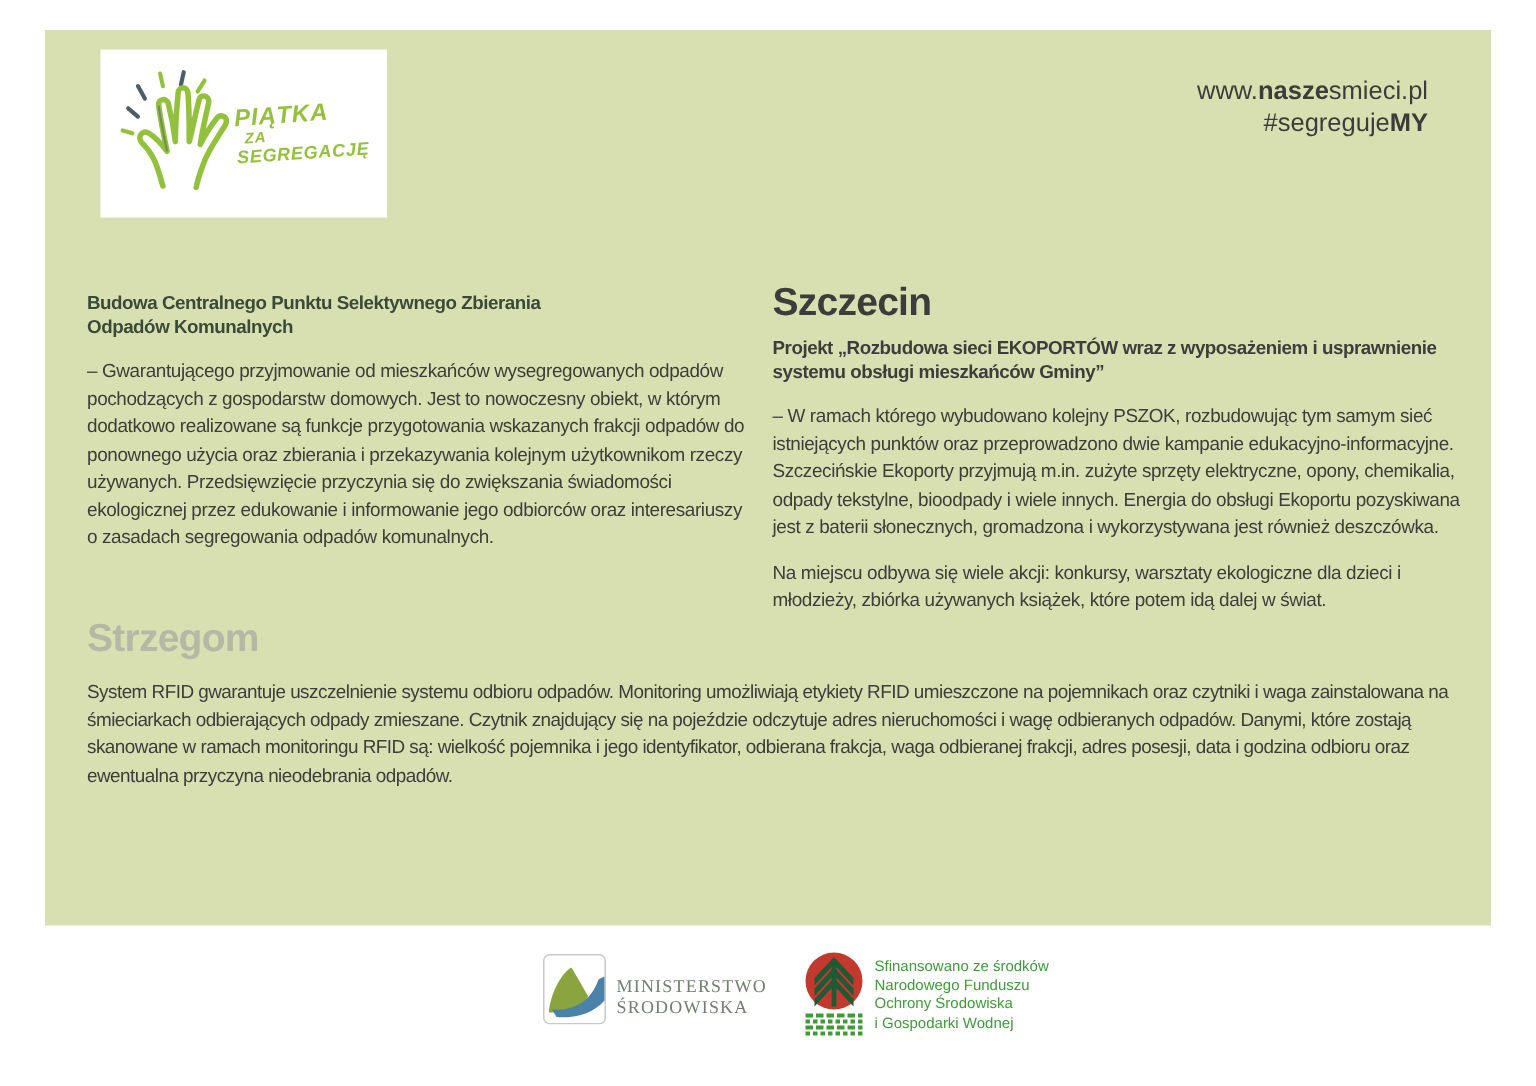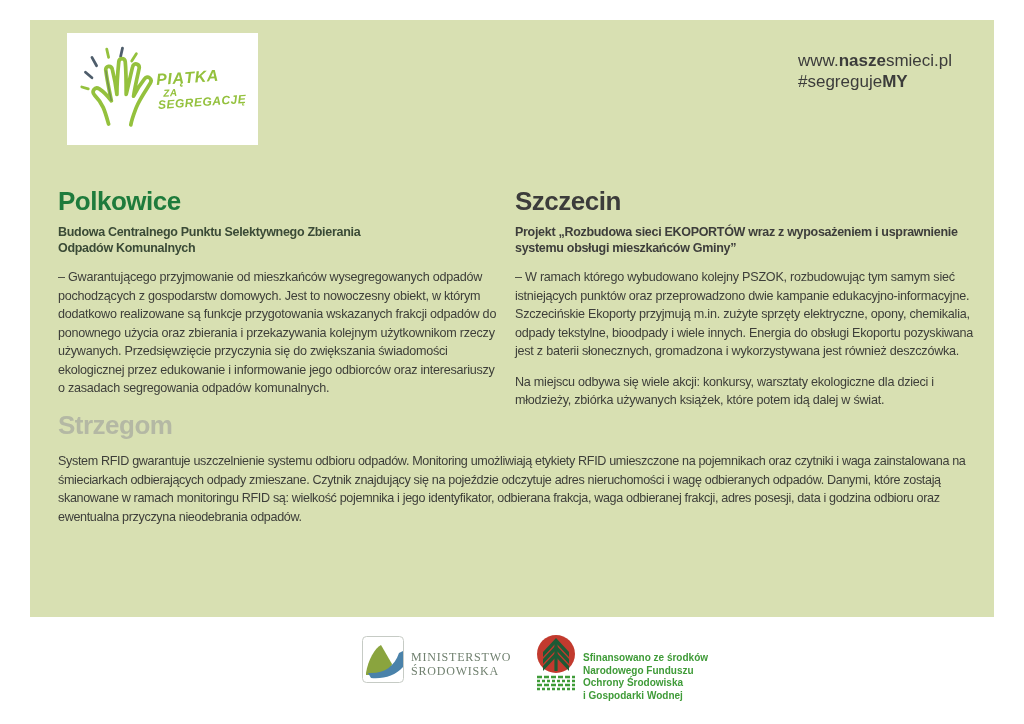--- a/index.html
+++ b/index.html
@@ -12,21 +12,21 @@
   
   .logo-box { position:absolute; left:67px; top:33px; width:191px; height:112px;
               background:#ffffff; display:flex; align-items:center; justify-content:center; gap:4px; }
   .logo-text { color:#94c13d; font-weight:bold; font-style:italic; transform:rotate(-4deg);
                line-height:1.05; letter-spacing:0.5px; }
   .logo-line1 { font-size:16px; }
   .logo-line2 { font-size:10px; padding-left:6px; }
   .logo-line3 { font-size:12px; }
 
   
-  .top-right { position:absolute; top:50px; right:72px; text-align:left;
+  .top-right { position:absolute; top:50px; right:72px; text-align:right;
                font-size:17px; line-height:21px; color:#3c3c3b; }
   .top-right b { font-weight:bold; }
 
   
   .section { position:absolute; }
   .sec-polkowice { left:58px; top:186px; width:445px; }
   .sec-szczecin  { left:515px; top:186px; width:460px; }
   .sec-strzegom  { left:58px; top:410px; width:922px; }
 
   h2.title { font-size:26px; font-weight:bold; letter-spacing:-0.5px; line-height:30px; }
@@ -41,22 +41,22 @@
   .body-text { margin-top:12px; font-size:12.6px; line-height:18.5px;
                letter-spacing:-0.25px; color:#3d3e39; }
   .body-text + .body-text { }
   .sec-strzegom .body-text { letter-spacing:-0.35px; }
 
   
   .footer-ministry { position:absolute; left:362px; top:636px; display:flex; align-items:flex-start; gap:7px; }
   .ministry-label { font-family:"Liberation Serif", serif; font-size:12px; line-height:14px;
                     letter-spacing:0.8px; color:#70806f; white-space:pre-line; margin-top:14px; }
   .footer-nfos { position:absolute; left:536px; top:634px; display:flex; align-items:flex-start; gap:7px; }
-  .nfos-label { font-size:10px; font-weight:700; line-height:12.5px; color:#3f9b38;
-                white-space:pre-line; margin-top:18px; }
+  .nfos-label { font-size:10px; font-weight:400; line-height:12.5px; color:#3f9b38;
+                white-space:pre-line; margin-top:5px; }
 </style>
 </head>
 <body>
 
 <div class="panel"></div>
 
 <div class="logo-box">
   <span>
     <svg width="74" height="86" viewBox="0 0 80 92">
 
@@ -88,21 +88,20 @@
 <div class="top-right">
   <div>
     <span>www.</span><b>nasze</b><span>smieci.pl</span>
   </div>
   <div>
     <span>#segreguje</span><b>MY</b>
   </div>
 </div>
 
 <div class="section sec-polkowice">
-  <h2 class="title title-green">Polkowice</h2>
   <div class="subtitle subtitle-green">Budowa Centralnego Punktu  Selektywnego Zbierania
 Odpadów Komunalnych</div>
   <div class="body-text">– Gwarantującego przyjmowanie od mieszkańców  wysegregowanych odpadów pochodzących z gospodarstw domowych.  Jest to nowoczesny obiekt, w którym dodatkowo  realizowane są  funkcje przygotowania wskazanych frakcji odpadów do ponownego użycia oraz zbierania i przekazywania kolejnym użytkownikom rzeczy używanych. Przedsięwzięcie przyczynia się do zwiększania świadomości ekologicznej przez edukowanie i informowanie jego odbiorców oraz interesariuszy o zasadach segregowania odpadów komunalnych.</div>
 </div>
 
 <div class="section sec-szczecin">
   <h2 class="title title-dark">Szczecin</h2>
   <div class="subtitle">Projekt „Rozbudowa sieci EKOPORTÓW wraz z wyposażeniem i usprawnienie
 systemu obsługi mieszkańców Gminy”</div>
   <div class="body-text">– W ramach którego wybudowano kolejny PSZOK, rozbudowując tym samym sieć istniejących punktów oraz przeprowadzono dwie kampanie edukacyjno-informacyjne. Szczecińskie Ekoporty przyjmują m.in. zużyte sprzęty elektryczne, opony, chemikalia, odpady tekstylne, bioodpady i wiele innych. Energia do obsługi Ekoportu pozyskiwana jest z baterii słonecznych, gromadzona i wykorzystywana jest również deszczówka.</div>

